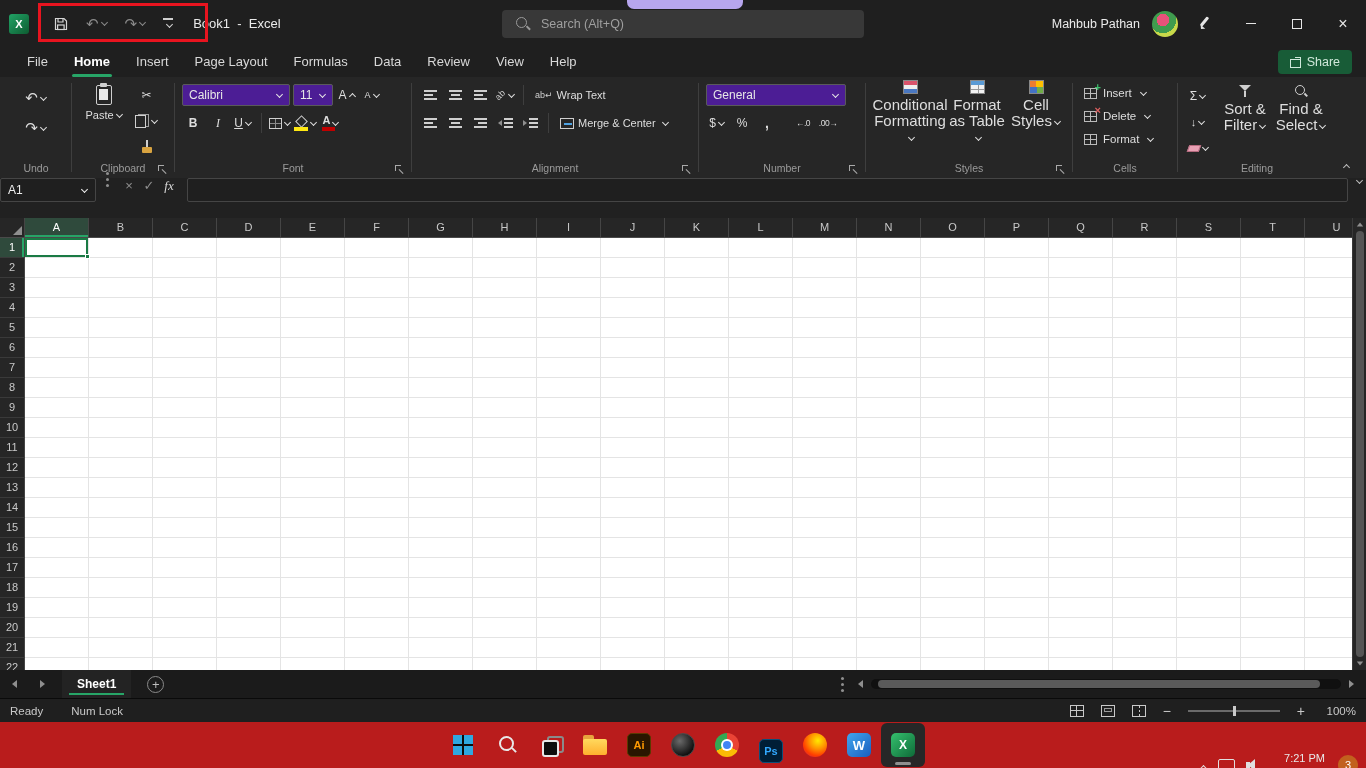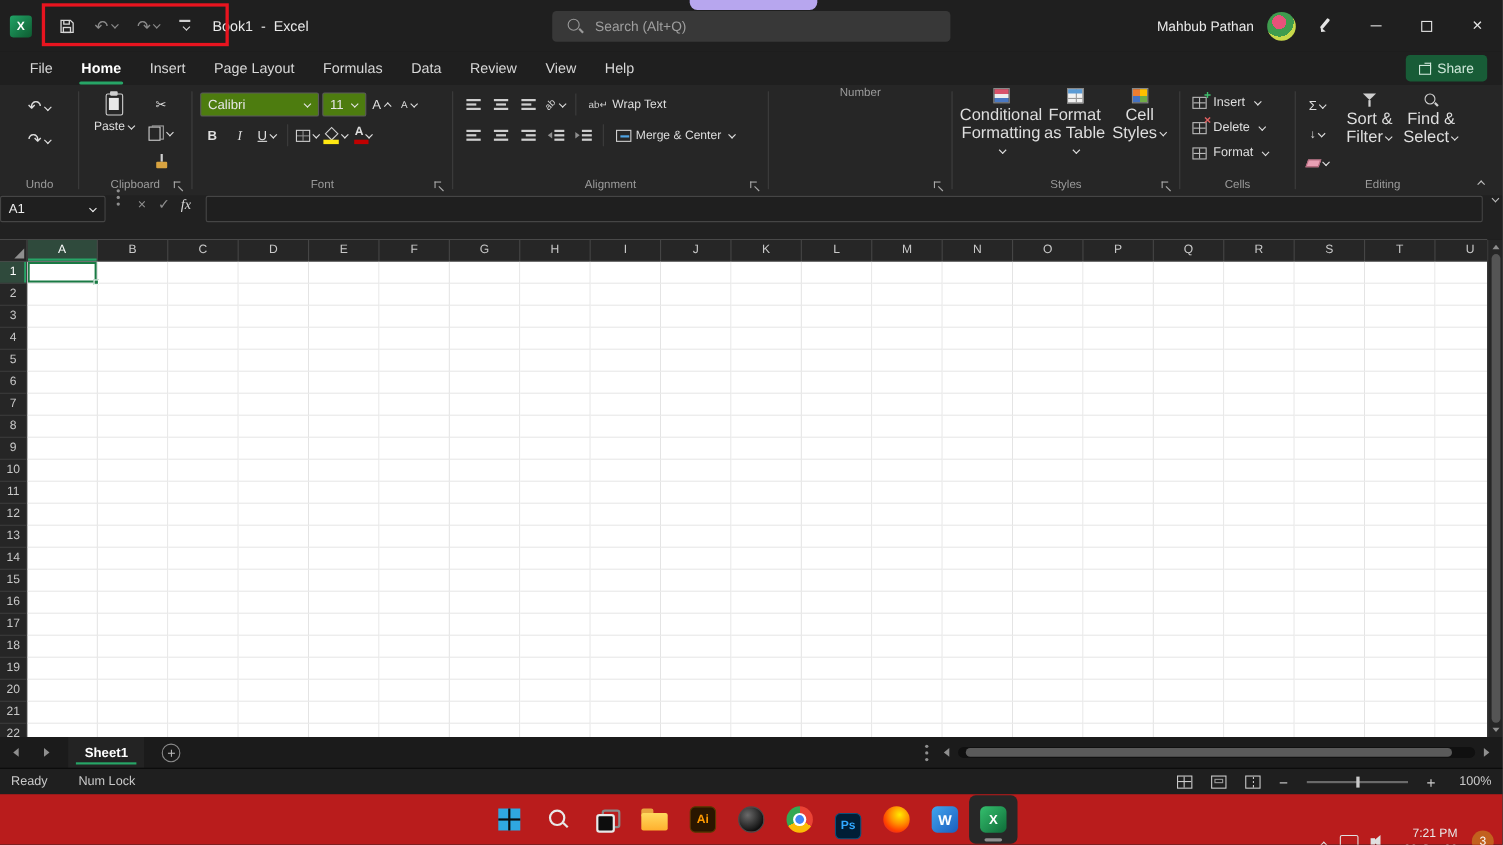--- a/index.html
+++ b/index.html
@@ -99,21 +99,21 @@
   .i-clip::before { content:''; position:absolute; left:3px; top:-3px; width:7px; height:4px; background:#cfcfcf; border-radius:1px; }
   .i-clip::after { content:''; position:absolute; left:2px; top:3px; width:9px; height:11px; background:#e8e8e8; }
   .clipcol { display:flex; flex-direction:column; gap:4px; margin-left:4px; }
   .i-copy { position:relative; width:14px; height:14px; display:inline-block; }
   .i-copy::before { content:''; position:absolute; right:0; top:0; width:9px; height:11px; border:1px solid #9f9f9f; }
   .i-copy::after { content:''; position:absolute; left:0; bottom:0; width:9px; height:11px; border:1px solid #cfcfcf; background:#262626; }
   .i-painter { position:relative; width:12px; height:15px; display:inline-block; }
   .i-painter::before { content:''; position:absolute; left:5px; top:0; width:2px; height:7px; background:#cfcfcf; }
   .i-painter::after { content:''; position:absolute; left:1px; top:7px; width:10px; height:6px; background:#D8A340; border-radius:1px; }
 
-  .fsel { background:#4d7c0f; border:1px solid #5a5a5a; height:22px; padding:0 6px; display:inline-flex;
+  .fsel { background:#4c1d95; border:1px solid #5a5a5a; height:22px; padding:0 6px; display:inline-flex;
           align-items:center; justify-content:space-between; font-size:12px; color:#e6e6e6; border-radius:2px; flex:none; }
   .fname { width:108px; }
   .fsize { width:40px; }
   .fmt { width:140px; }
   .frow { display:flex; align-items:center; gap:3px; padding-left:4px; margin-bottom:6px; }
   .bld { font-weight:bold; }
   .itl { font-style:italic; font-family:"Liberation Serif",serif; }
   .ul  { text-decoration:underline; }
   .i-borders { width:13px; height:11px; border:1px solid #cfcfcf; position:relative; display:inline-block; }
   .i-borders::before { content:''; position:absolute; inset:0;
@@ -506,20 +506,39 @@
               <i class="chv"></i>
             </span>
         </div>
       </div>
       <div class="rlabel">Alignment</div>
       <span class="launcher"></span>
     </div>
     <i class="gsep"></i>
 
     <div class="rgroup g-number" style="width:160px">
+      <div class="rbody col">
+        <div class="frow">
+          <span class="fsel fmt">
+              <span>General</span>
+              <i class="chv"></i>
+            </span>
+        </div>
+        <div class="frow">
+          <span class="rsm">
+              <span>$</span>
+              <i class="chv"></i>
+            </span>
+          <span class="rsm">%</span>
+          <span class="rsm comma">,</span>
+          <span style="width:8px"></span>
+          <span class="rsm dec">←.0</span>
+          <span class="rsm dec">.00→</span>
+        </div>
+      </div>
       <div class="rlabel">Number</div>
       <span class="launcher"></span>
     </div>
     <i class="gsep"></i>
 
     <div class="rgroup g-styles" style="width:200px">
       <div class="rbody stylerow">
         <div class="bigbtn" style="width:66px">
           <span class="i-cf"></span>
           <span class="blbl"><span>Conditional Formatting</span><i class="chv"></i></span>

